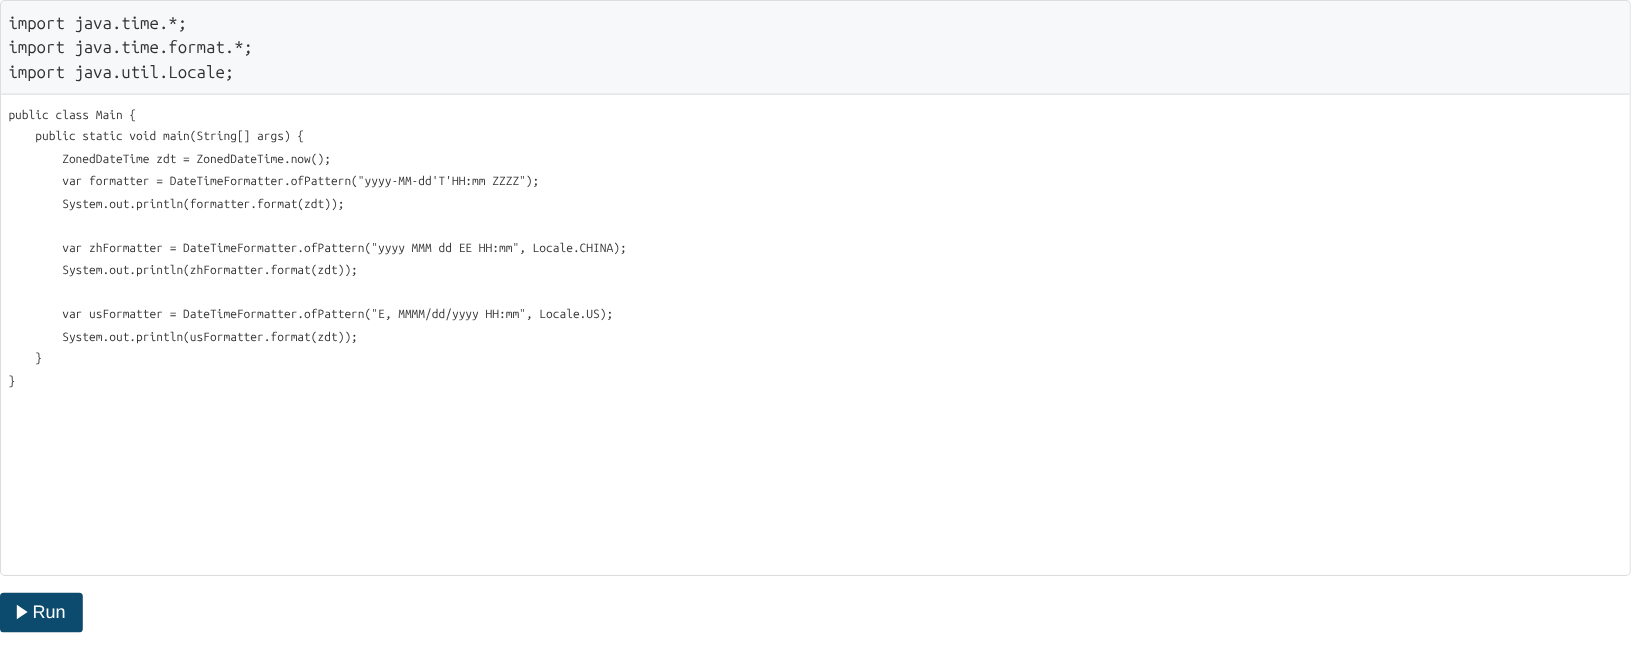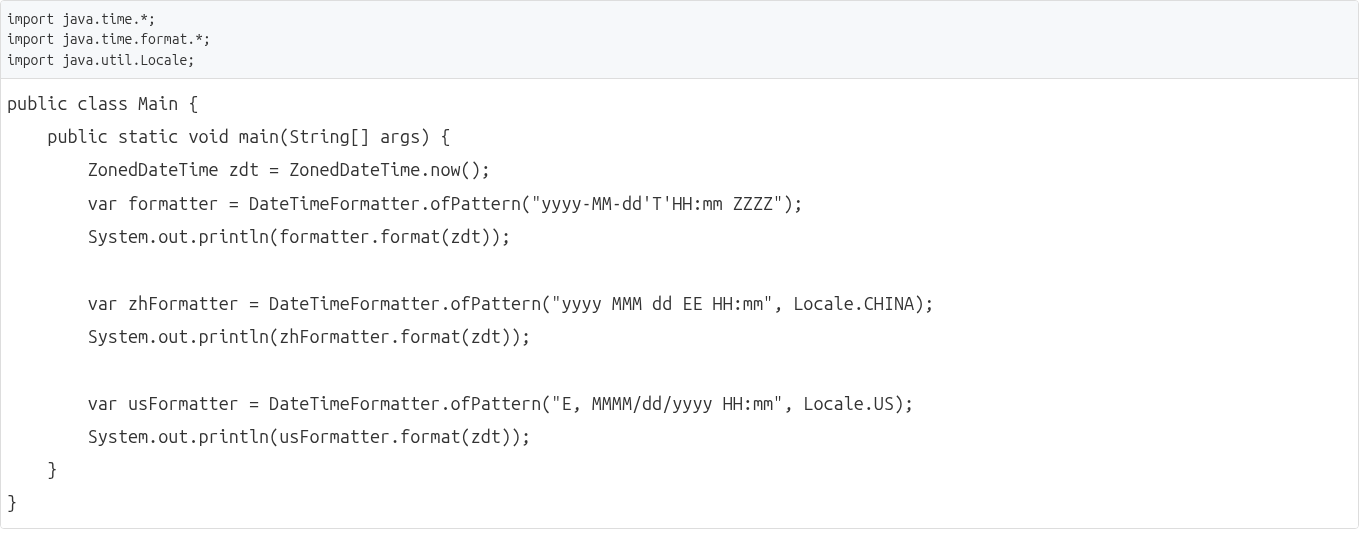--- a/index.html
+++ b/index.html
@@ -25,21 +25,21 @@
       font-family: Consolas, Monaco, "Andale Mono", "Ubuntu Mono", monospace;
       font-size: 14px;
       line-height: 1.45;
       color: #333;
       white-space: pre;
     }
     .code-body {
       background: #ffffff;
       padding: 8px 6px;
       font-family: Consolas, Monaco, "Andale Mono", "Ubuntu Mono", monospace;
-      font-size: 18px;
+      font-size: 10px;
       line-height: 1.85;
       color: #333;
       white-space: pre;
       min-height: 400px;
     }
     .run-button {
       background: #0c4a6e;
       color: #ffffff;
       border: none;
       border-radius: 3px;

